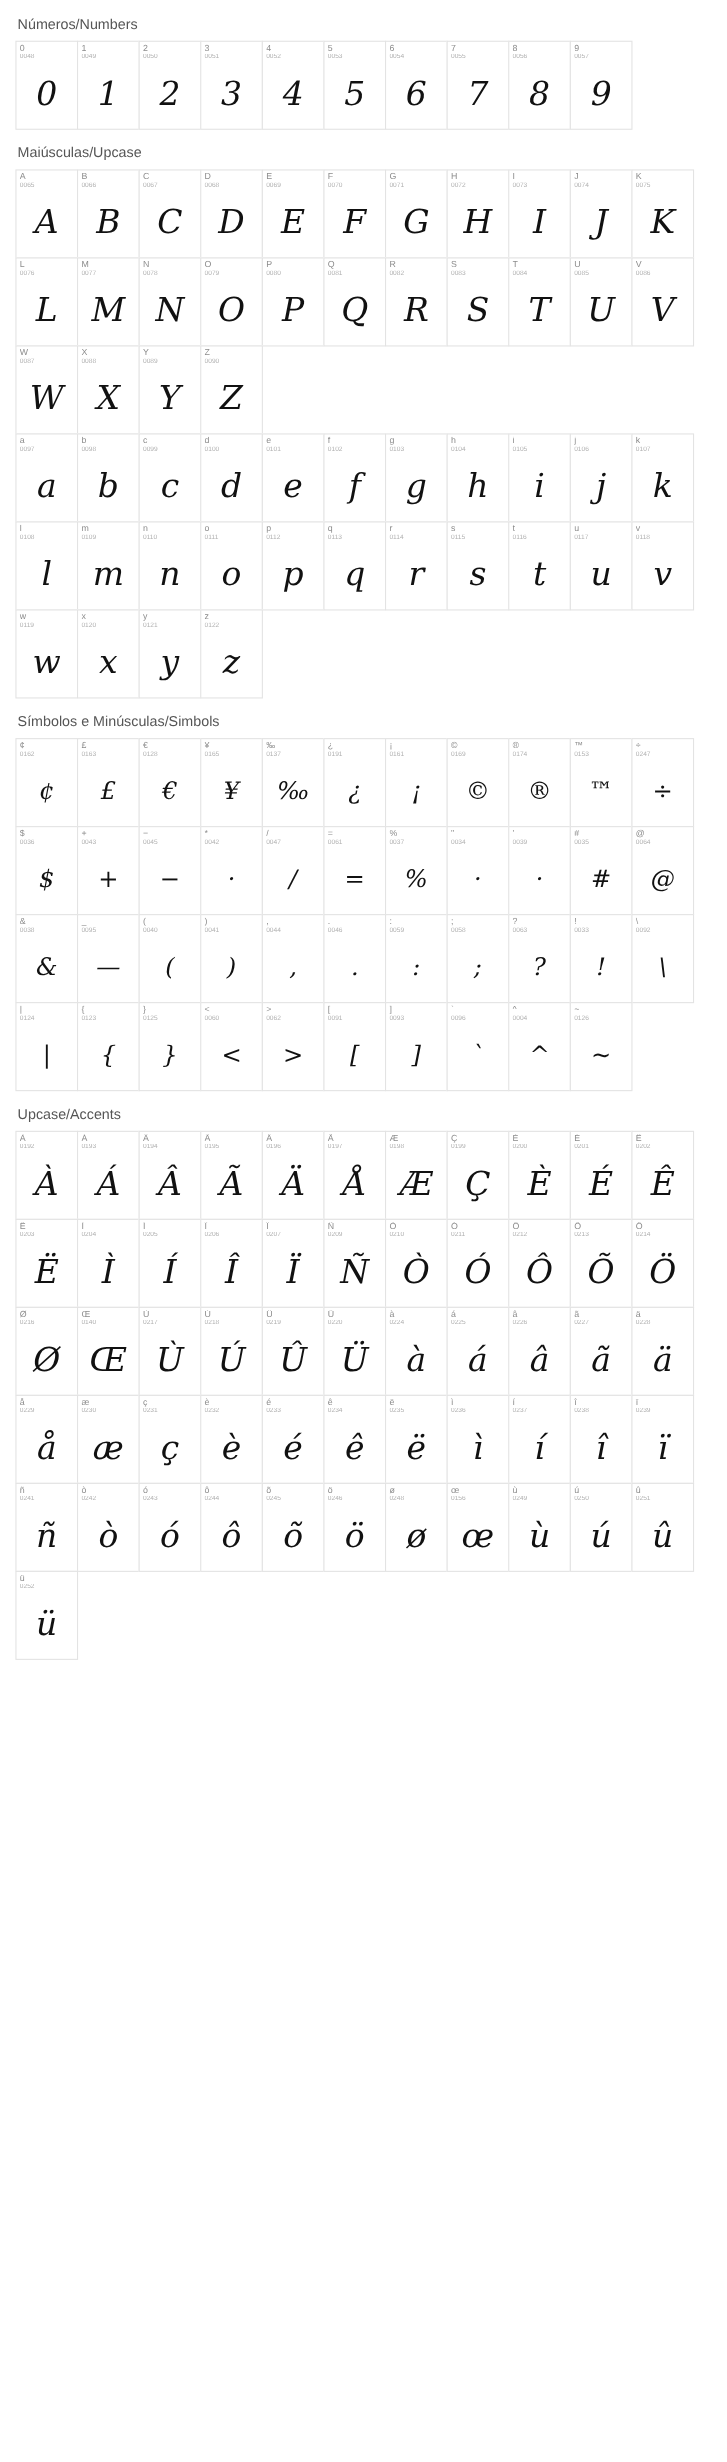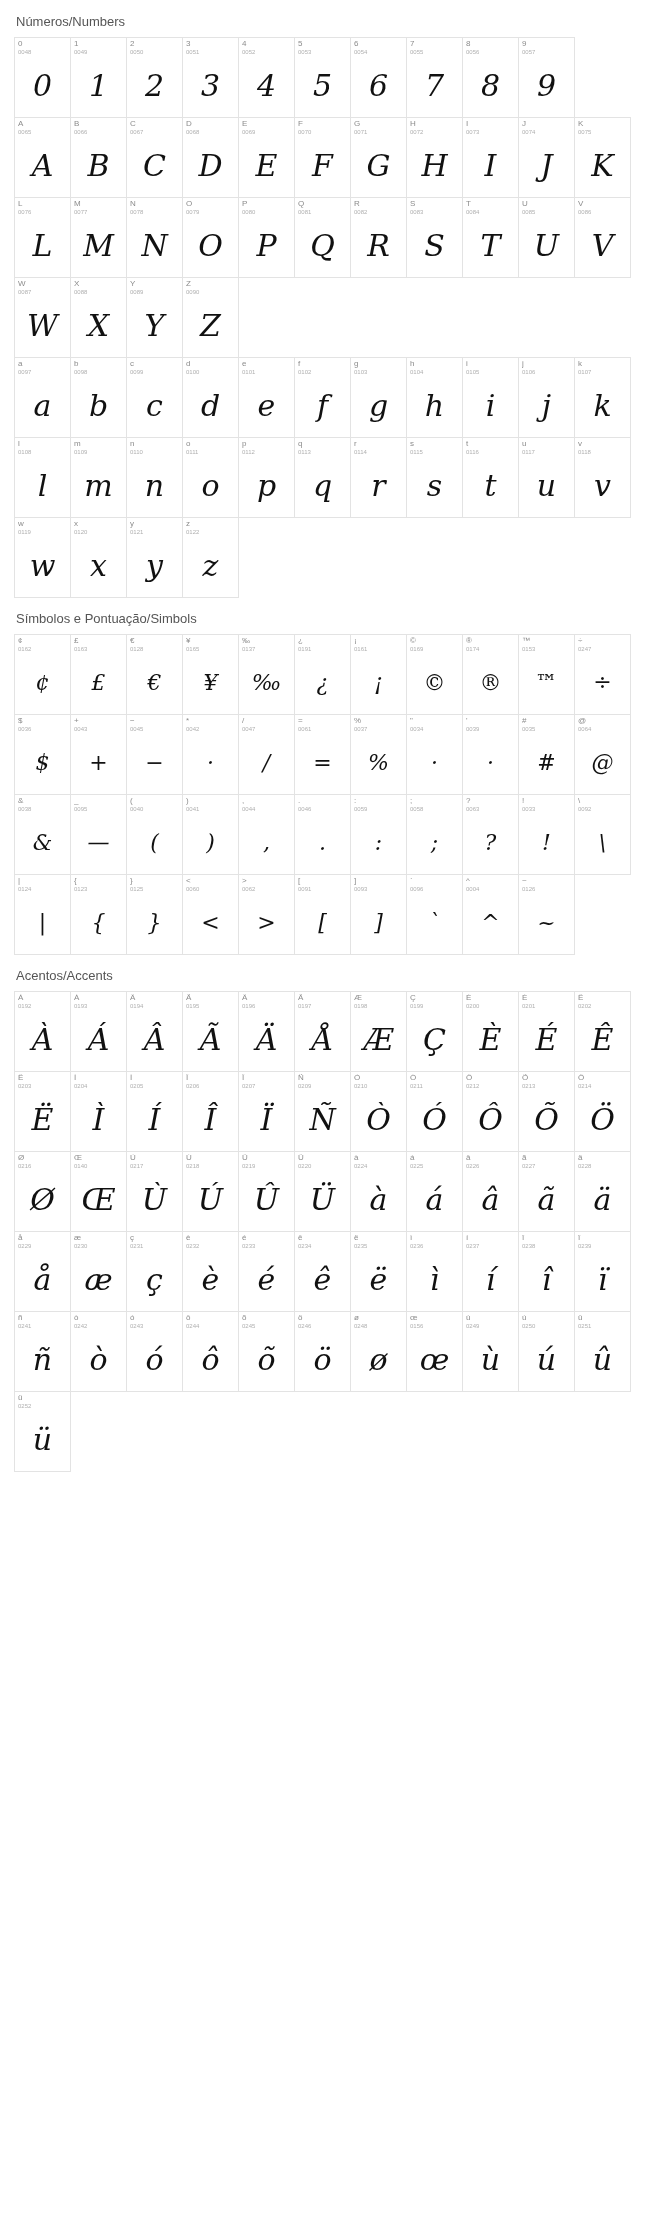--- a/index.html
+++ b/index.html
@@ -150,20 +150,21 @@
           <div class="glyph">8</div>
         </div>
         <div class="cell">
           <div class="meta">
             <span class="ch-name">9</span>
             <span class="ch-code">0057</span>
           </div>
           <div class="glyph">9</div>
         </div>
       </div>
+      <div class="section-title">Maiúsculas/Upcase</div>
       <div class="grid">
         <div class="cell">
           <div class="meta">
             <span class="ch-name">A</span>
             <span class="ch-code">0065</span>
           </div>
           <div class="glyph">A</div>
         </div>
         <div class="cell">
           <div class="meta">
@@ -518,21 +519,21 @@
           <div class="glyph">y</div>
         </div>
         <div class="cell">
           <div class="meta">
             <span class="ch-name">z</span>
             <span class="ch-code">0122</span>
           </div>
           <div class="glyph">z</div>
         </div>
       </div>
-      <div class="section-title">Símbolos e Pontuação/Simbols</div>
+      <div class="section-title">Símbolos e Minúsculas/Simbols</div>
       <div class="grid">
         <div class="cell">
           <div class="meta">
             <span class="ch-name">¢</span>
             <span class="ch-code">0162</span>
           </div>
           <div class="glyph small">¢</div>
         </div>
         <div class="cell">
           <div class="meta">
@@ -822,21 +823,21 @@
           <div class="glyph small">^</div>
         </div>
         <div class="cell">
           <div class="meta">
             <span class="ch-name">~</span>
             <span class="ch-code">0126</span>
           </div>
           <div class="glyph small">~</div>
         </div>
       </div>
-      <div class="section-title">Acentos/Accents</div>
+      <div class="section-title">Upcase/Accents</div>
       <div class="grid">
         <div class="cell">
           <div class="meta">
             <span class="ch-name">À</span>
             <span class="ch-code">0192</span>
           </div>
           <div class="glyph">À</div>
         </div>
         <div class="cell">
           <div class="meta">

